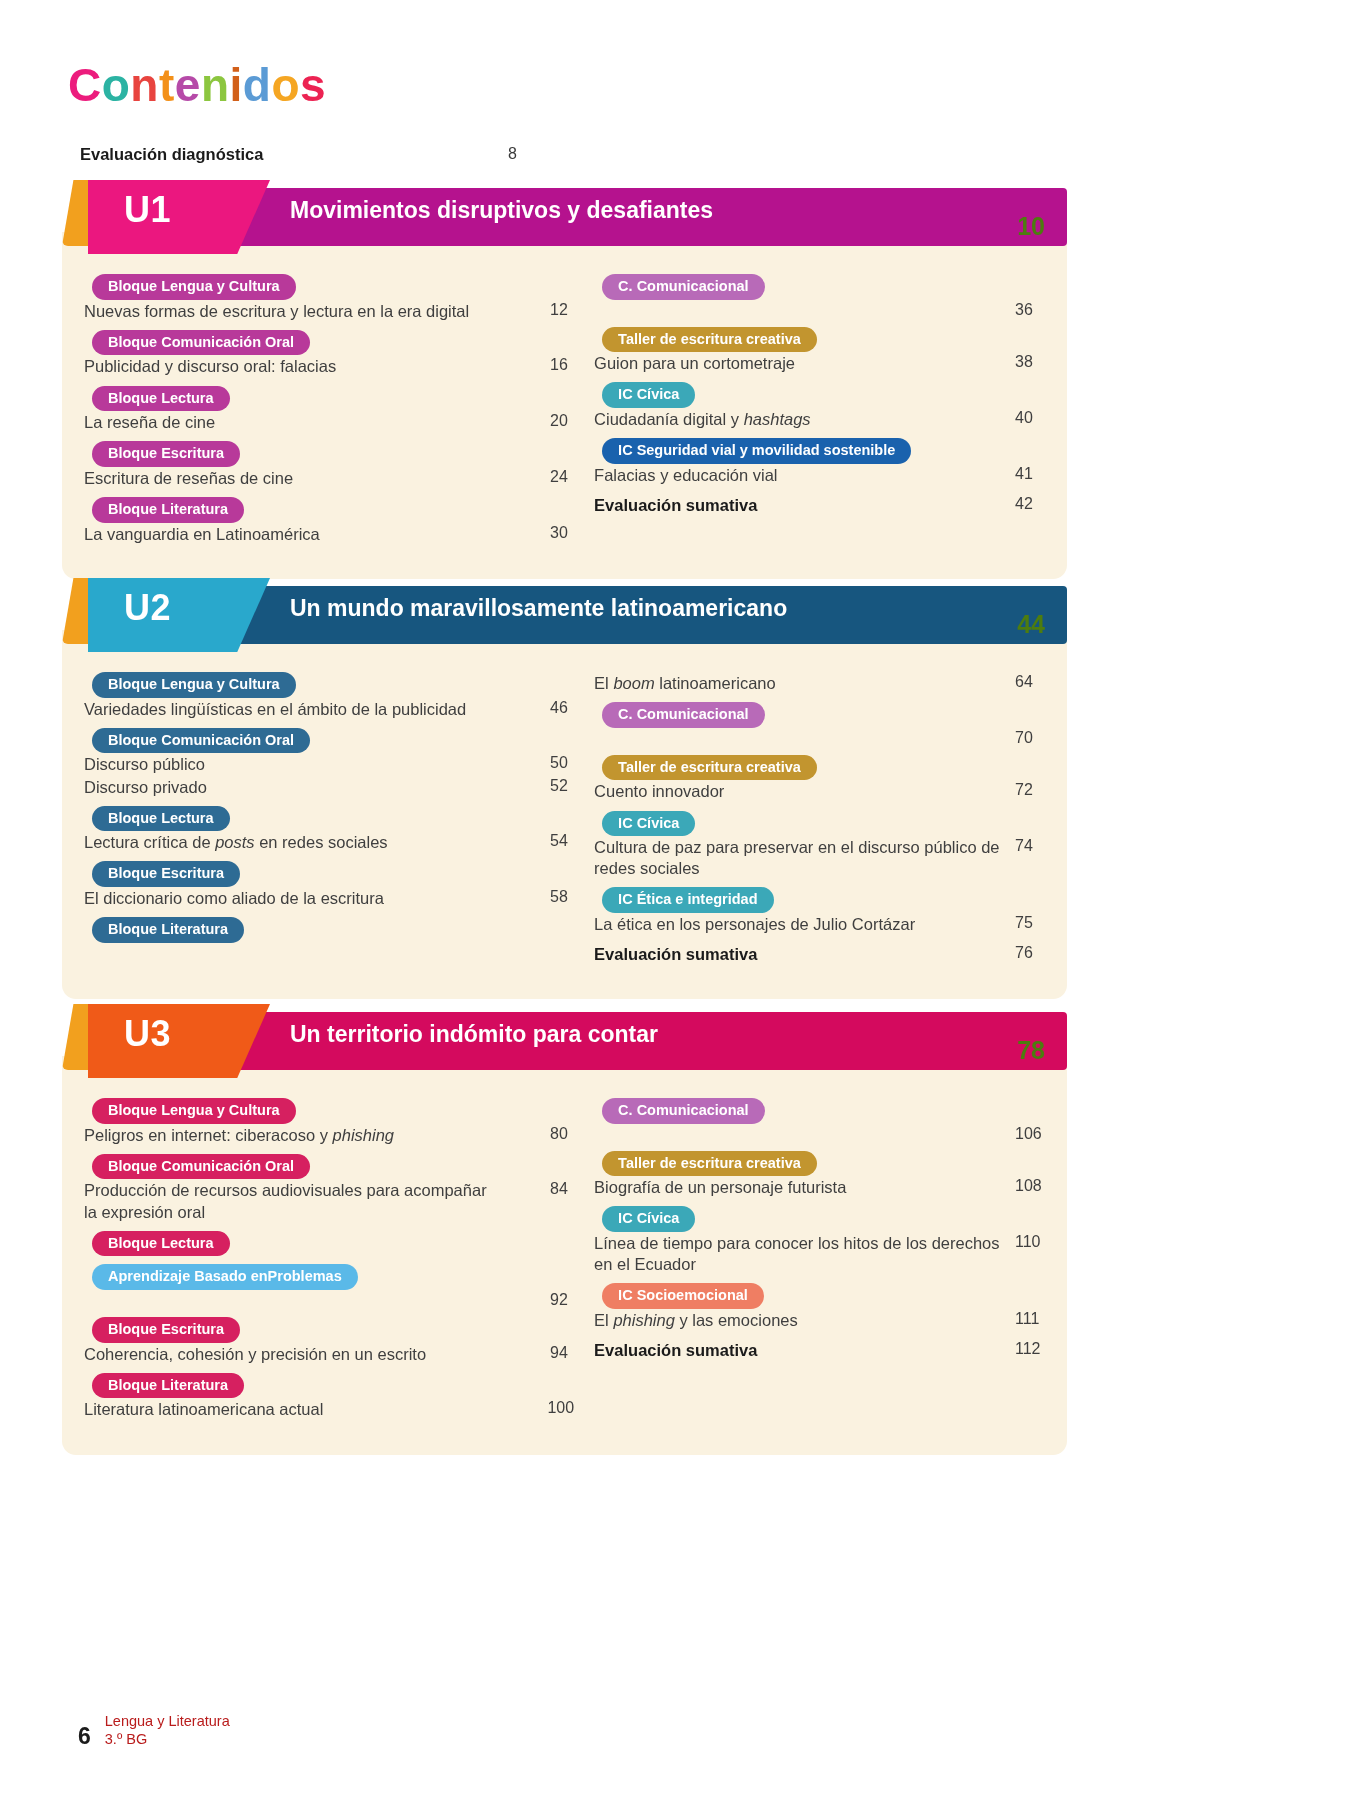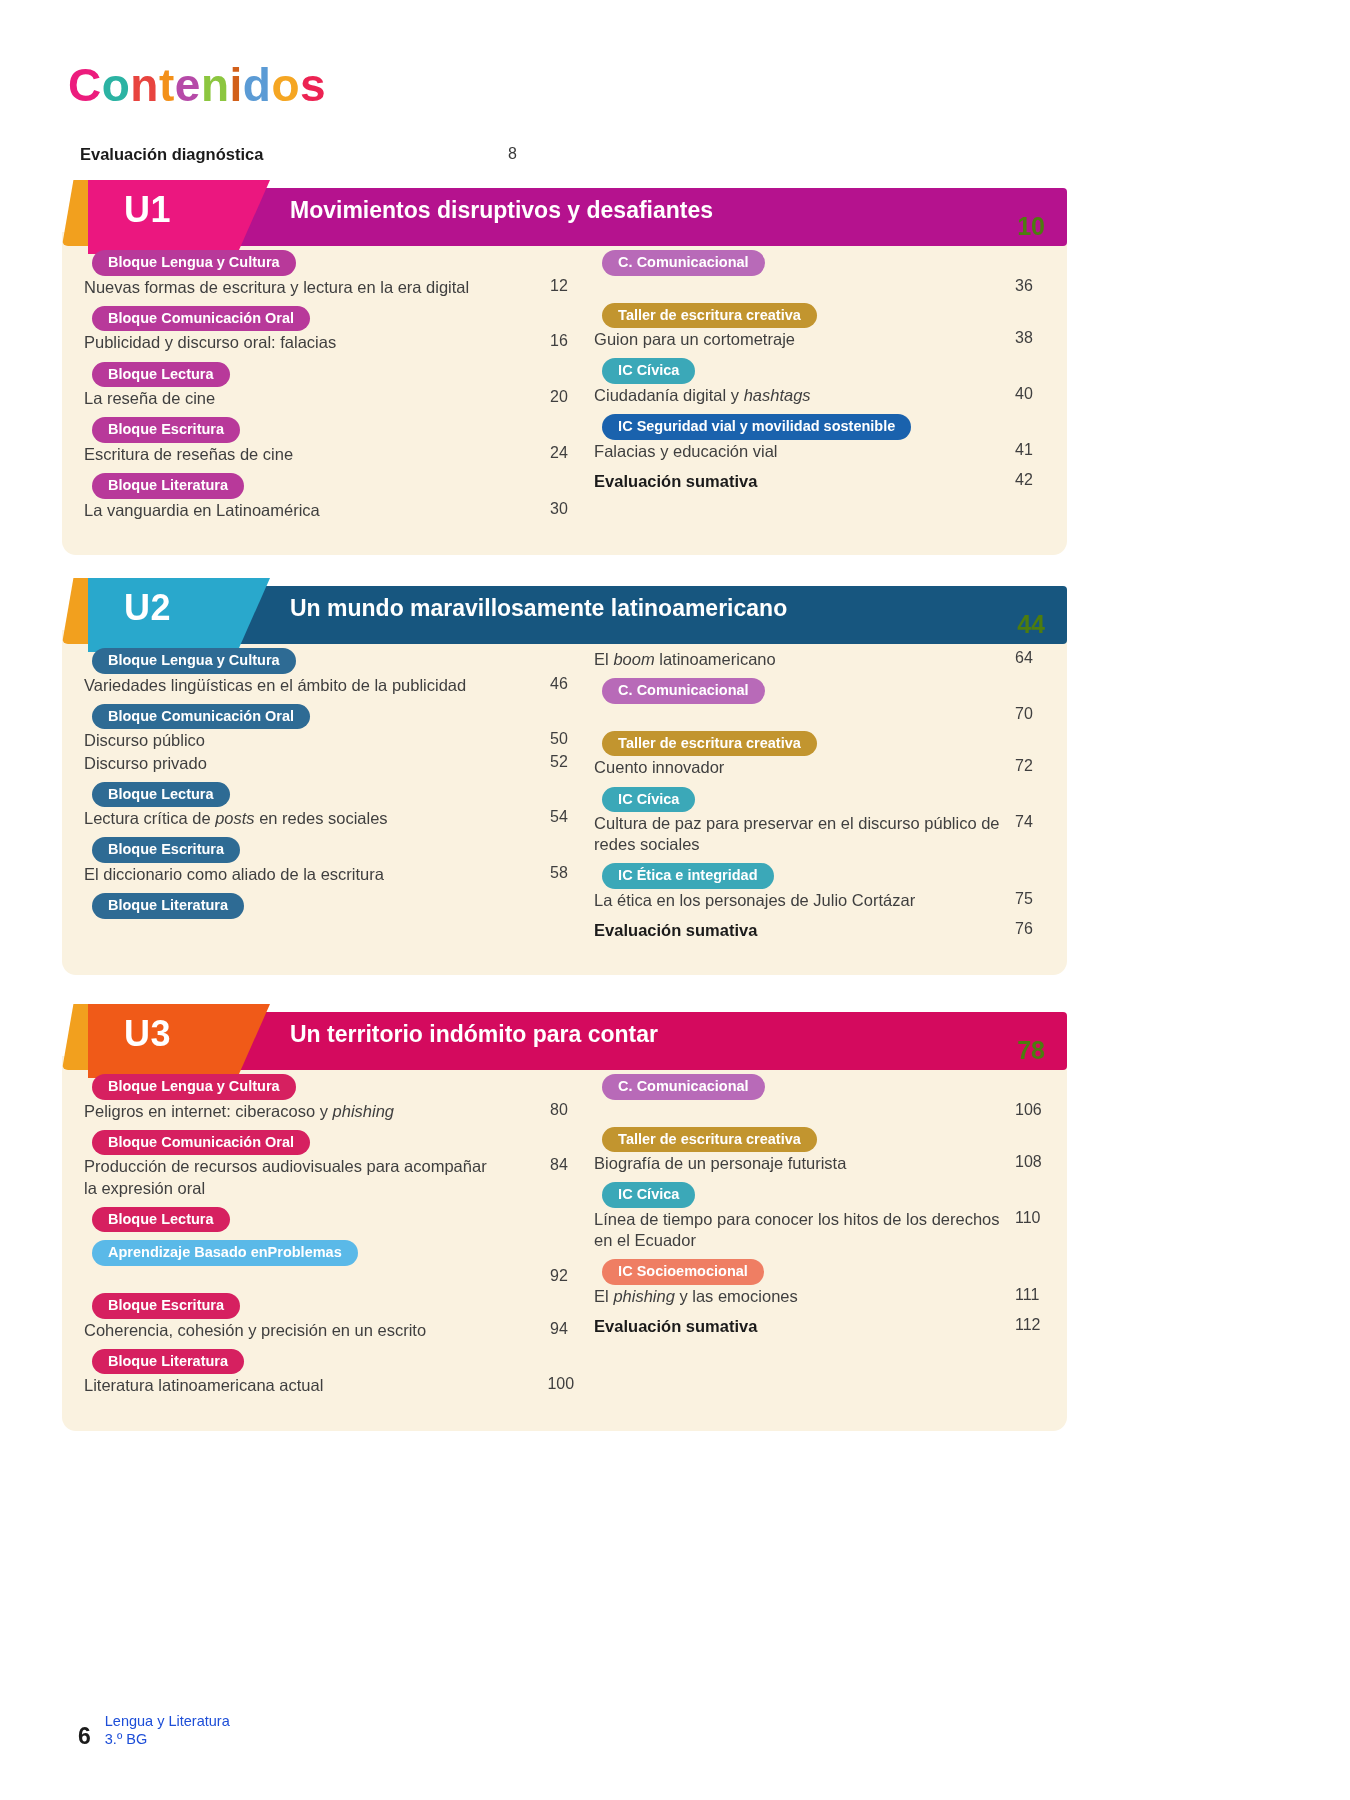--- a/index.html
+++ b/index.html
@@ -59,21 +59,21 @@
     font-size: 25px; font-weight: 800; color: #4d7c0f; z-index: 5; margin-top: 16px;
   }
 
   
   .unit-body {
     background: #faf2e0;
     border-radius: 0 0 14px 14px;
     padding: 18px 22px 26px 22px;
     display: flex;
   }
-  .col { position: relative; }
+  .col { position: relative; margin-top: 24px; }
   .col-left { width: 500px; }
   .col-right { width: 460px; margin-left: 20px; }
   .badge {
     display: inline-block;
     padding: 4px 16px 5px 16px;
     border-radius: 14px;
     font-size: 14.5px; font-weight: 700; color: #ffffff;
     line-height: 1.15;
     margin-left: 8px;
   }
@@ -95,21 +95,21 @@
 
   
   .col-right .item-page { min-width: 40px; }
 
   
   .abp-cap { color: #ffffff; font-weight: 800; }
 
   
   .footer { position: absolute; left: 78px; bottom: 52px; display: flex; align-items: flex-end; }
   .footer-num { font-size: 23px; font-weight: 800; color: #1b1b1b; margin-right: 14px; line-height: 1; }
-  .footer-text { font-size: 14.5px; color: #1d4ed8; line-height: 1.25; }
+  .footer-text { font-size: 14.5px; color: #b91c1c; line-height: 1.25; }
 </style>
 </head>
 <body>
 
 <div class="page">
 
   <div class="title-wrap">
     <div class="title" id="title-holder"><span style="color: rgb(236, 28, 125);">C</span><span style="color: rgb(43, 179, 163);">o</span><span style="color: rgb(232, 68, 63);">n</span><span style="color: rgb(243, 144, 25);">t</span><span style="color: rgb(182, 74, 168);">e</span><span style="color: rgb(140, 198, 63);">n</span><span style="color: rgb(210, 96, 26);">i</span><span style="color: rgb(91, 155, 213);">d</span><span style="color: rgb(245, 166, 35);">o</span><span style="color: rgb(236, 35, 82);">s</span></div>
   </div>
 

